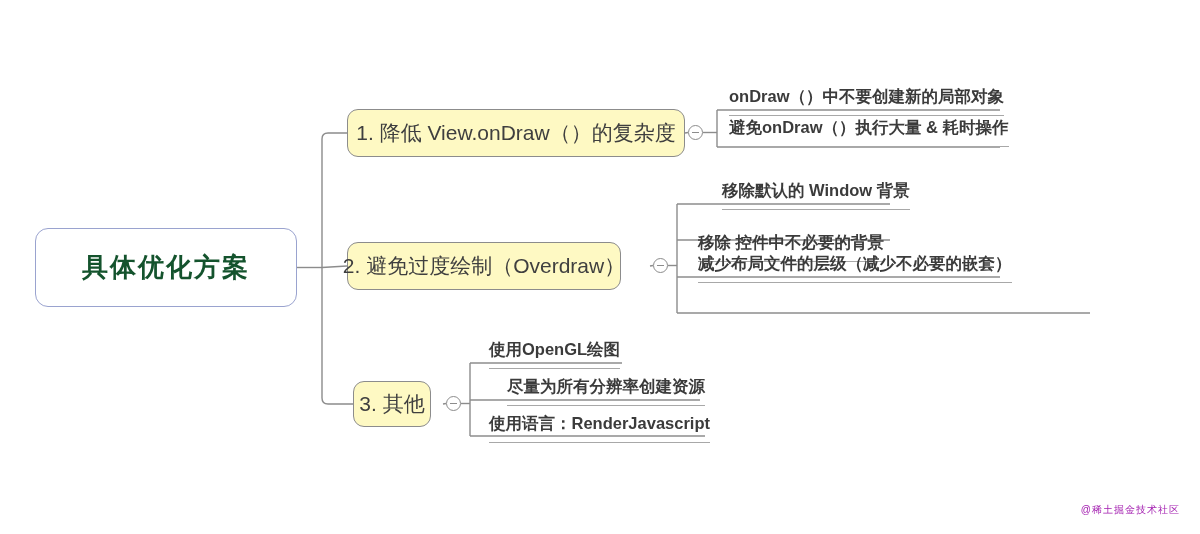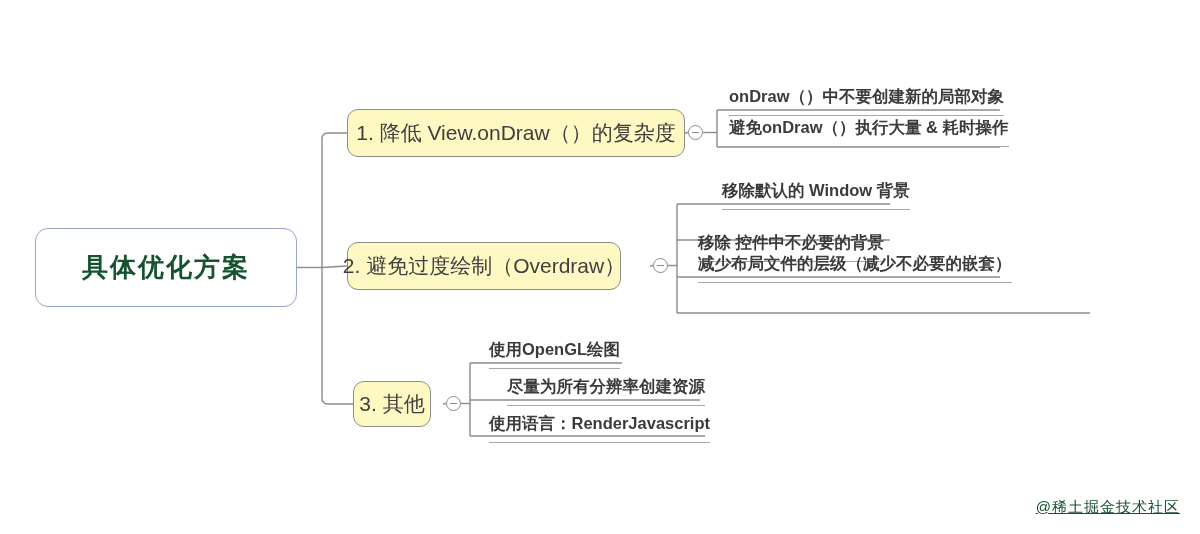--- a/index.html
+++ b/index.html
@@ -122,25 +122,24 @@
   
   #l3-0 { left: 489px; top: 339px; }
   #l3-1 { left: 507px; top: 376px; }
   #l3-2 { left: 489px; top: 413px; }
 
   
   .watermark {
     position: absolute;
     right: 20px;
     bottom: 17px;
-    font-size: 15px;
-    color: #14532d;
+    font-size: 10px;
+    color: #a21caf;
     letter-spacing: 1px;
     white-space: nowrap;
-    text-decoration: underline;
   }
 </style>
 </head>
 <body>
 
 <div id="canvas">
 
   <svg id="wires" viewBox="0 0 1200 534" xmlns="http://www.w3.org/2000/svg">
     <g fill="none" stroke="#8c8c8c" stroke-width="1.4">
 

